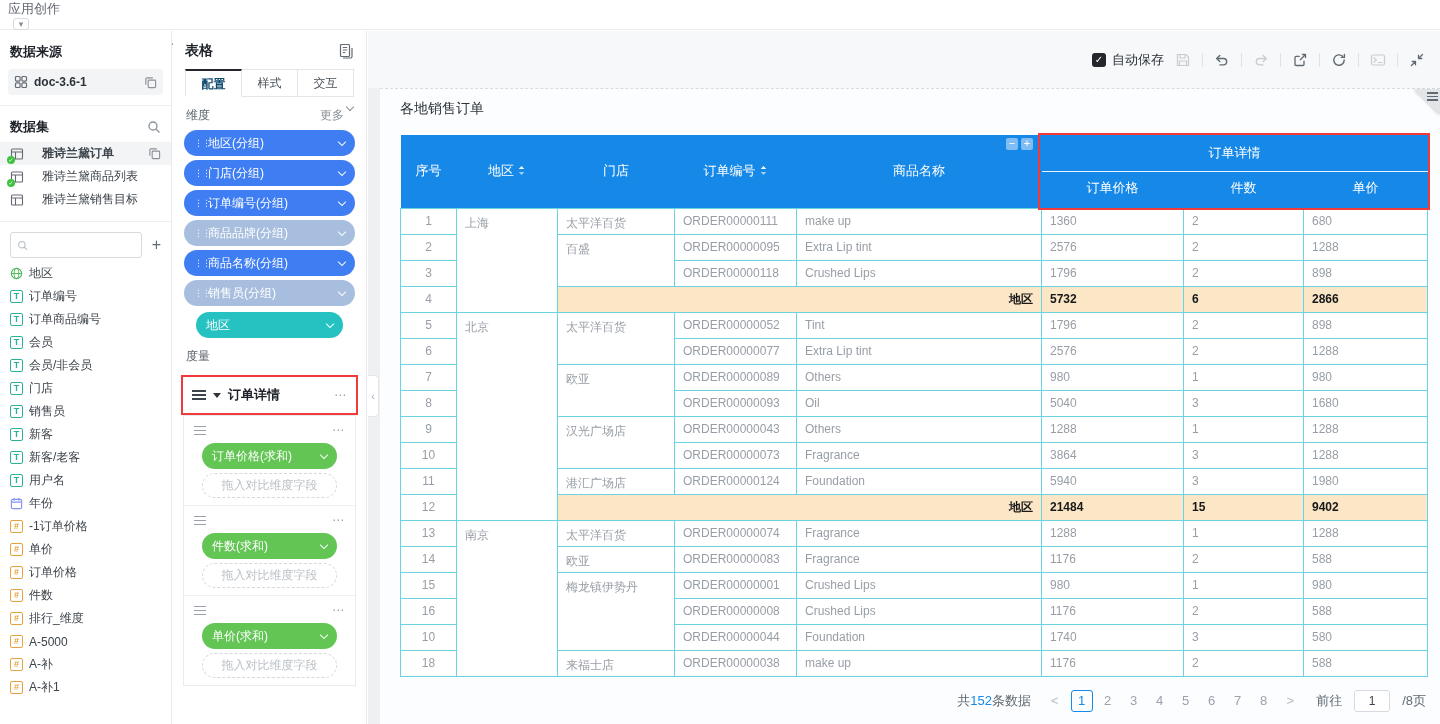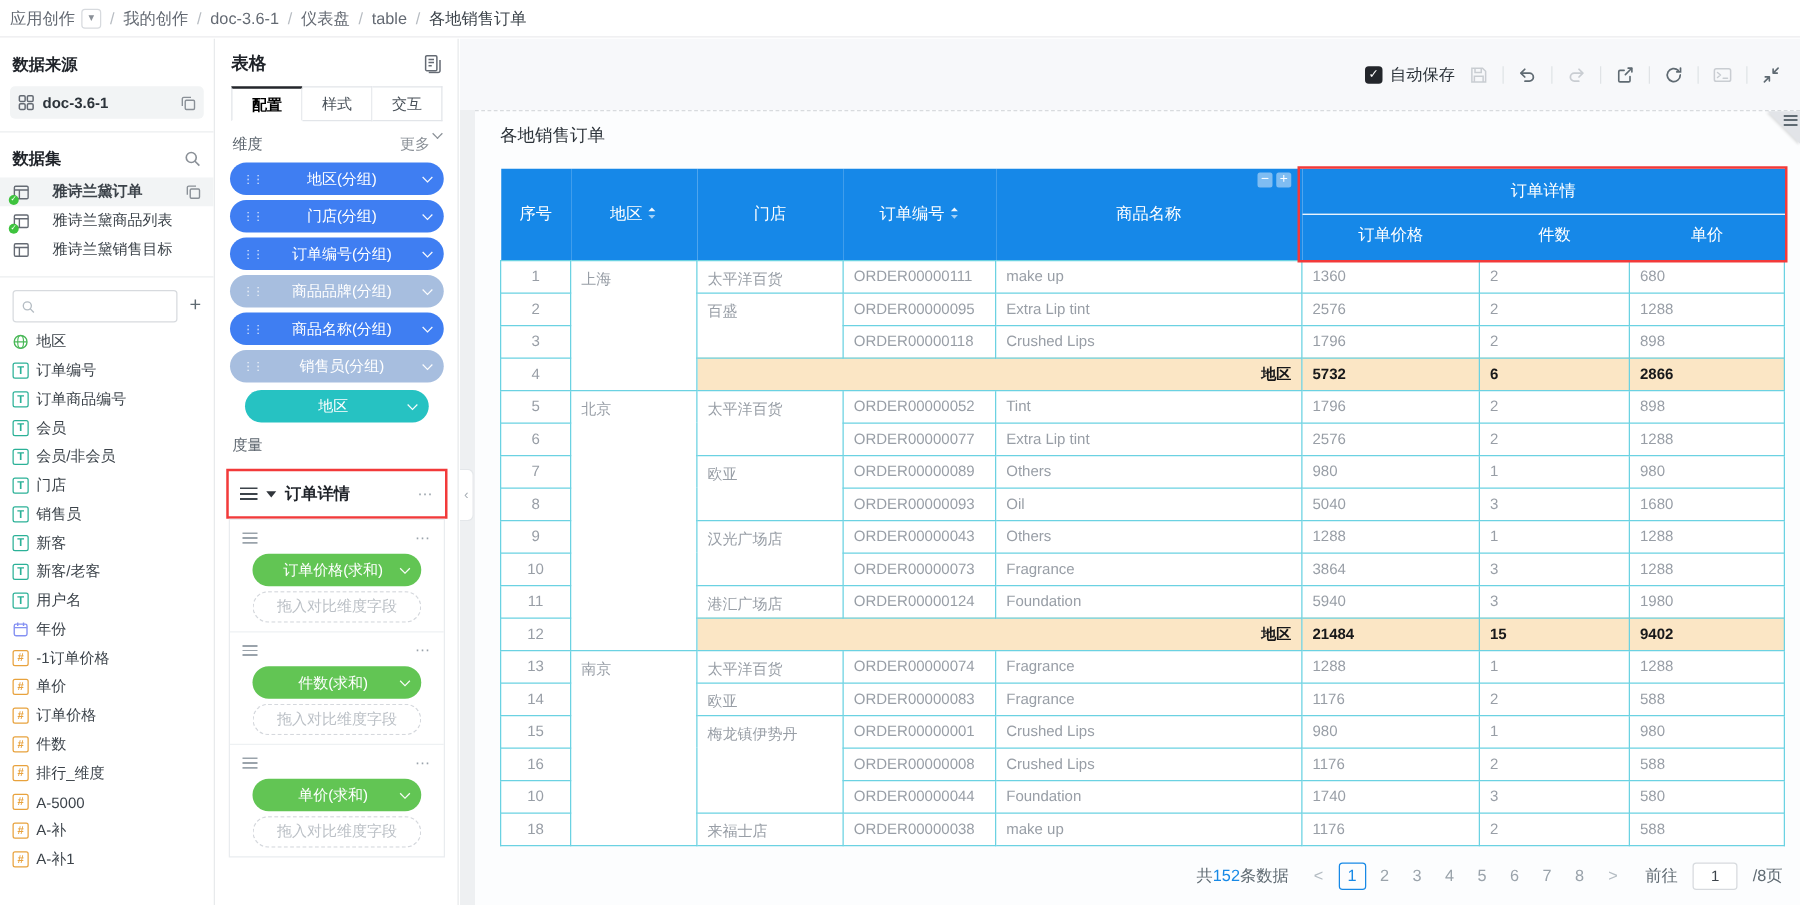--- a/index.html
+++ b/index.html
@@ -2,22 +2,22 @@
 <html><head>
 <meta charset="utf-8">
 <style>
   * { box-sizing: border-box; margin: 0; padding: 0; }
   html,body { width:1440px; height:724px; overflow:hidden; background:#fff;
     font-family:"Liberation Sans","DejaVu Sans",sans-serif; color:#1f2329; }
   #app { position:relative; width:1440px; height:724px; }
 
   
   .crumb-bar { position:absolute; top:0; left:0; width:100%; height:30px; background:#fff;
-    border-bottom:1px solid #ececee; display:flex; align-items:center; padding-left:8px;
-    font-size:13px; color:#646a73; }
+    border-bottom:1px solid #ececee; display:flex; align-items:flex-start; padding-left:8px;
+    font-size:13px; color:#646a73;flex-direction:column; }
   .crumb-bar .sep { margin:0 7px; color:#b7bcc2; }
   .crumb-item { color:#646a73; cursor:pointer; }
   .crumb-item.last { color:#3c434a; }
   .crumb-chev { display:inline-flex; width:16px; height:16px; border:1px solid #d7dade; border-radius:3px;
     align-items:center; justify-content:center; margin-left:5px; color:#8a9097; font-size:9px; }
 
   
   .left-sb { position:absolute; top:31px; left:0; width:172px; bottom:0; background:#fff;
     border-right:1px solid #e8eaec; overflow:hidden; font-size:12px; }
   .sb-title { font-size:13px; font-weight:700; padding:12px 10px 8px; color:#1f2329;font-family:Liberation Serif, serif; }
@@ -52,30 +52,30 @@
   
   .mid-panel { position:absolute; top:31px; left:173px; width:194px; bottom:0; background:#fff;
     border-right:1px solid #e8eaec; overflow:hidden; font-size:12px; }
   .mp-head { display:flex; align-items:center; justify-content:space-between; padding:11px 12px 9px; }
   .mp-head .t { font-size:14px; font-weight:700; }
   .mp-head svg { width:16px; height:16px; }
   .tabs { display:flex; margin:0 12px; }
   .tab { flex:1; height:28px; line-height:26px; text-align:center; border:1px solid #e2e5e9;
     background:#fff; color:#4a525a; cursor:pointer; }
   .tab + .tab { border-left:none; }
-  .tab.active { border-top:2px solid #23262b; font-weight:700; color:#000000; border-bottom:1px solid #fff; }
+  .tab.active { border-top:2px solid #23262b; font-weight:700; color:#0c4a6e; border-bottom:1px solid #fff; }
   .sec-row { display:flex; align-items:center; justify-content:space-between; padding:10px 13px 6px;
     color:#5a636c; }
   .more { color:#8a9097; display:flex; align-items:flex-start; gap:3px; cursor:pointer; }
   .chev { width:6px; height:6px; border-right:1.4px solid #8a9097; border-bottom:1.4px solid #8a9097;
     transform:rotate(45deg); margin-top:-3px; }
   .pill { height:26px; border-radius:14px; margin:0 11px 4px; display:flex; align-items:center;
     color:#fff; font-size:12px; padding:0 10px; cursor:pointer; }
   .pill .handle { font-size:9px; letter-spacing:-1px; opacity:.85; width:14px; }
-  .pill .lbl { flex:1; text-align:center; }
+  .pill .lbl { flex:1; text-align:left; }
   .pill .chev { border-color:rgba(255,255,255,.95); }
   .pill.dim { background:#3f7ef2; }
   .pill.dim.muted { background:#a7bedf; }
   .pill.teal { background:#26c2c2; margin:6px 23px 0; }
   .dash-pill { height:26px; border:1px dashed #d5d8dd; border-radius:14px; margin:4px 11px;
     display:flex; align-items:center; justify-content:center; color:#bbc0c6; cursor:pointer; background:#fff; }
   .red-outline { border:2.5px solid #f23a3a; margin:4px 8px 0; background:#fff; }
   .mg-head { display:flex; align-items:center; gap:7px; padding:9px 9px; }
   .hamb { width:14px; height:10px;
     background:repeating-linear-gradient(to bottom,#3c434a 0 1.6px,transparent 1.6px 4.2px); }

